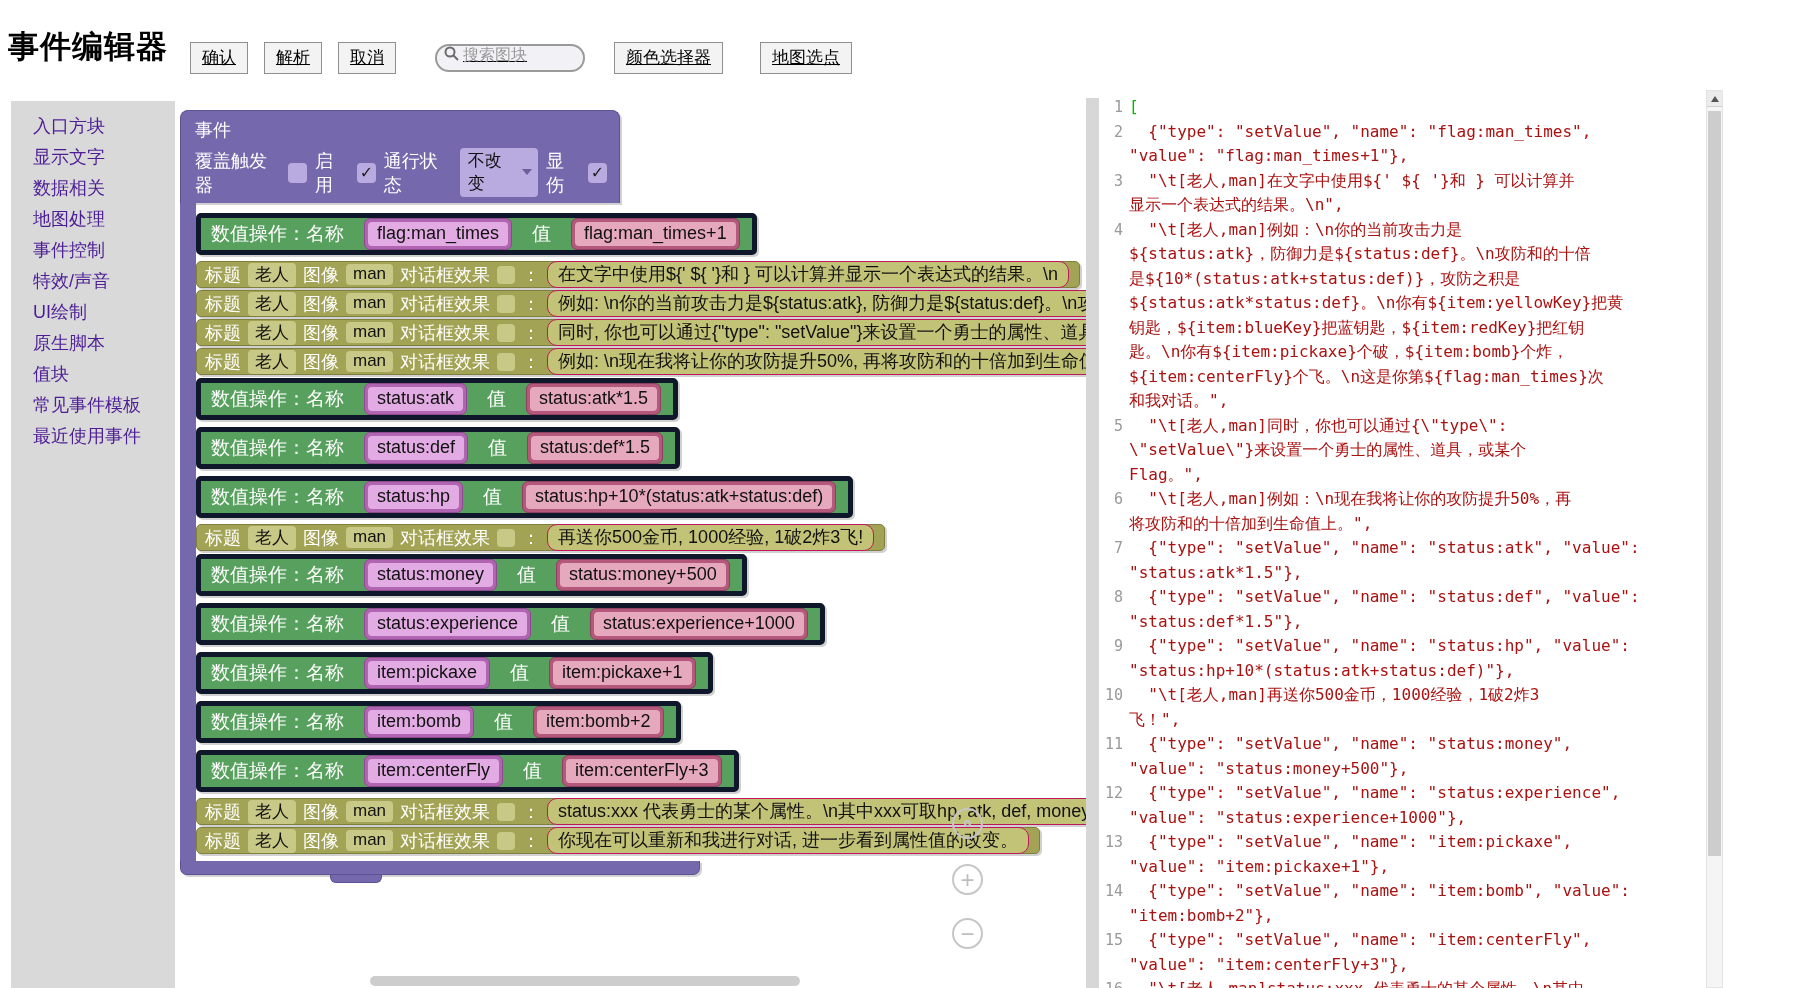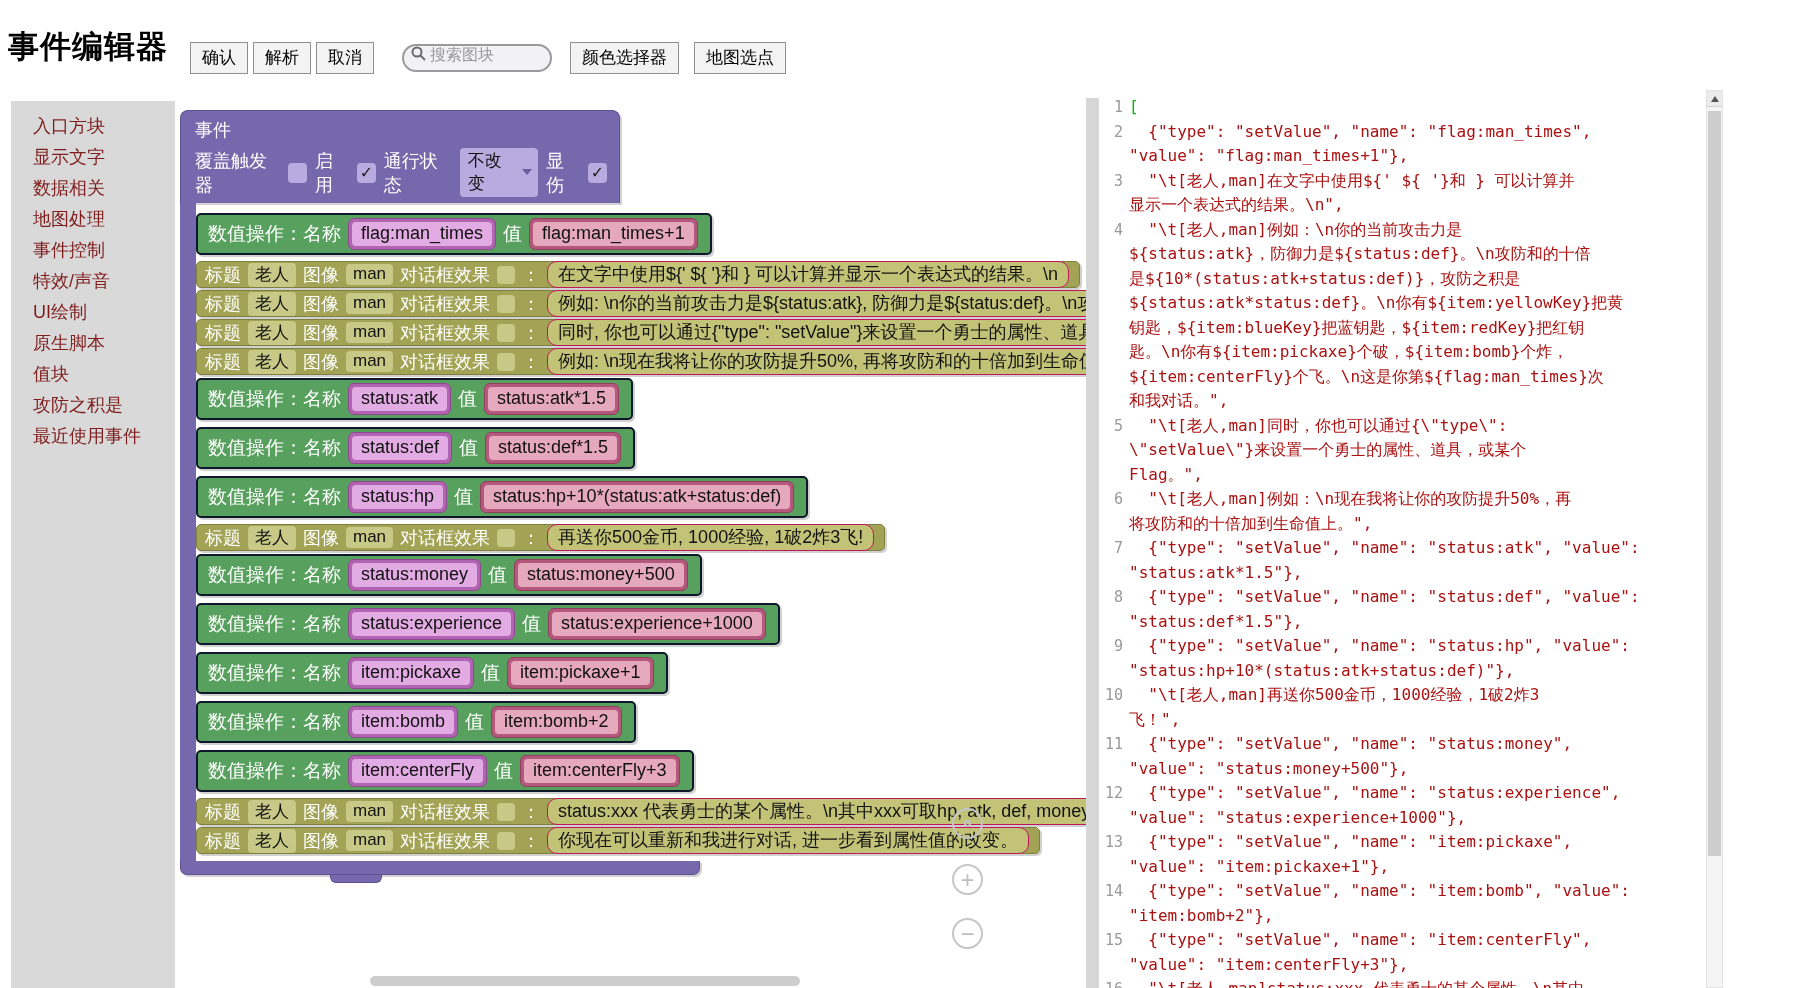--- a/index.html
+++ b/index.html
@@ -3,33 +3,33 @@
 <meta charset="utf-8">
 <style>
   * { box-sizing: border-box; margin: 0; padding: 0; }
   html,body { width:1817px; height:988px; background:#fff; overflow:hidden;
     font-family:"Liberation Sans","DejaVu Sans",sans-serif; }
   #stage { position:relative; width:1817px; height:988px; overflow:hidden; }
 
   
   #toolbar { position:absolute; left:0; top:0; width:1817px; height:98px; background:#fff; }
   #app-title { position:absolute; left:8px; top:26px; font-size:31px; font-weight:bold; color:#000; letter-spacing:1px;}
-  #tb-controls { position:absolute; left:190px; top:42px; display:flex; align-items:center; gap:5px; }
+  #tb-controls { position:absolute; left:190px; top:42px; display:flex; align-items:center; gap:16px;text-decoration:underline; }
   .tb-btn { font-size:17px; color:#000; background:#f3f3f3; border:1px solid #8f8f8f;
     padding:4px 11px; line-height:22px; cursor:pointer; white-space:nowrap; }
   .search-wrap { position:relative; margin-left:23px; margin-right:13px; width:150px; height:28px;
     border:2px solid #9a9a9a; border-radius:14px; background:#f2f2f6; display:flex; align-items:flex-start; }
   .search-wrap svg { margin-left:7px; }
   .search-wrap input { border:none; outline:none; background:transparent; width:110px;
     font-size:16px; color:#333; margin-left:4px; }
   .search-wrap input::placeholder { color:#9a9a9a; }
 
   
   #sidebar { position:absolute; left:11px; top:101px; width:164px; height:887px; background:#d9d9d9; }
-  .side-item { padding:5px 0 5px 22px; font-size:18px; line-height:21px; color:#7f1d1d; cursor:pointer; white-space:nowrap; }
+  .side-item { padding:5px 0 5px 22px; font-size:18px; line-height:21px; color:#4c1d95; cursor:pointer; white-space:nowrap; }
   #sidebar { padding-top:10px; }
 
   
   #canvas { position:absolute; left:175px; top:98px; width:911px; height:890px; background:#fff; overflow:hidden; }
   #blockly-vscroll { position:absolute; left:1086px; top:98px; width:13px; height:890px; background:#d7d7d7; }
 
   #event-block { position:absolute; left:5px; top:12px; }
   #event-header { width:440px; background:#7668ac; border:1px solid #5e5292; border-bottom:none;
     border-radius:8px 8px 0 0; padding:7px 12px 6px 14px; color:#fff;
     box-shadow:2px 2px 0 rgba(0,0,0,0.18); }
@@ -43,22 +43,22 @@
     border-top:6px solid #6a5da0; }
   #event-body { border-left:16px solid #7668ac; padding:8px 0 6px 0; min-height:620px;
     box-shadow:-1px 0 0 #5e5292 inset; }
   #event-footer { width:520px; height:14px; background:#7668ac; border:1px solid #5e5292; border-top:none;
     border-radius:0 0 7px 7px; box-shadow:2px 2px 0 rgba(0,0,0,0.18); }
   #event-footer-tab { width:52px; height:8px; background:#7668ac; border:1px solid #5e5292; border-top:none;
     border-radius:0 0 6px 6px; margin-left:150px; }
 
   .b-row { display:inline-flex; align-items:center; white-space:nowrap;
     box-shadow:2px 2px 0 rgba(0,0,0,0.18); cursor:pointer; }
-  .b-row.green { background:#57a05d; border:2px solid #0f172a; border-radius:5px;
-    height:42px; padding:0 12px 0 10px; gap:7px; margin:2px 0 5px 0; }
+  .b-row.green { background:#57a05d; border:5px solid #0f172a; border-radius:5px;
+    height:42px; padding:0 12px 0 10px; gap:20px; margin:2px 0 5px 0; }
   .b-row.olive { background:#a3a356; border:1px solid #80803e; border-radius:5px;
     height:27px; padding:0 10px 0 8px; gap:7px; margin:1px 0; }
   .b-label { color:#fff; font-size:19px; }
   .b-row.olive .b-label { font-size:18px; }
   .plug { border-radius:6px; padding:3px; display:inline-flex; }
   .plug.pname { background:#b164b1; border:1px solid #8e4a8e; }
   .plug.pvalue { background:#b4587c; border:1px solid #8f3f5f; }
   .plug-in { border-radius:4px; padding:1px 9px 2px 9px; font-size:18px; color:#111; }
   .plug.pname .plug-in { background:#e3abe3; }
   .plug.pvalue .plug-in { background:#e6a8bd; }
@@ -122,21 +122,21 @@
   <div id="sidebar">
       <div class="side-item">入口方块</div>
       <div class="side-item">显示文字</div>
       <div class="side-item">数据相关</div>
       <div class="side-item">地图处理</div>
       <div class="side-item">事件控制</div>
       <div class="side-item">特效/声音</div>
       <div class="side-item">UI绘制</div>
       <div class="side-item">原生脚本</div>
       <div class="side-item">值块</div>
-      <div class="side-item">攻防之积是</div>
+      <div class="side-item">常见事件模板</div>
       <div class="side-item">最近使用事件</div>
     </div>
 
   <div id="canvas">
     <div id="event-block">
       <div id="event-header">
         <div id="event-title">事件</div>
         <div class="hdr-row">
           <span>覆盖触发器</span>
           <span class="p-check" id="cb-cover"></span>

